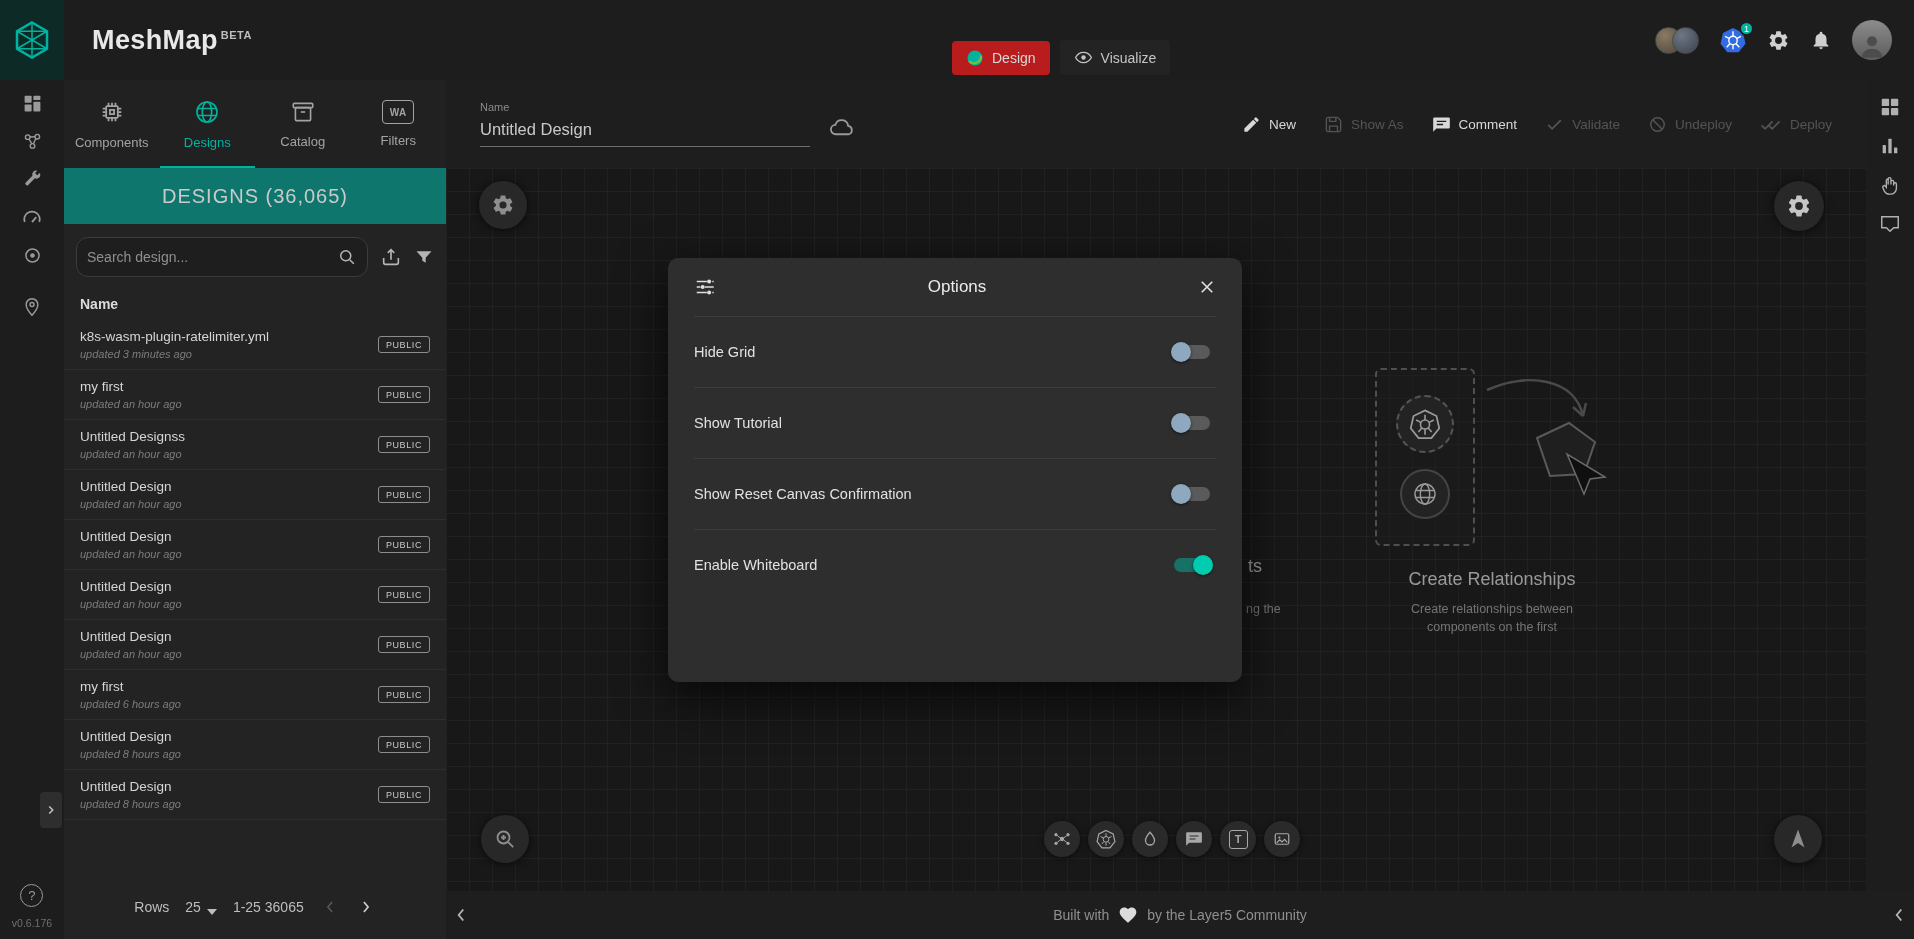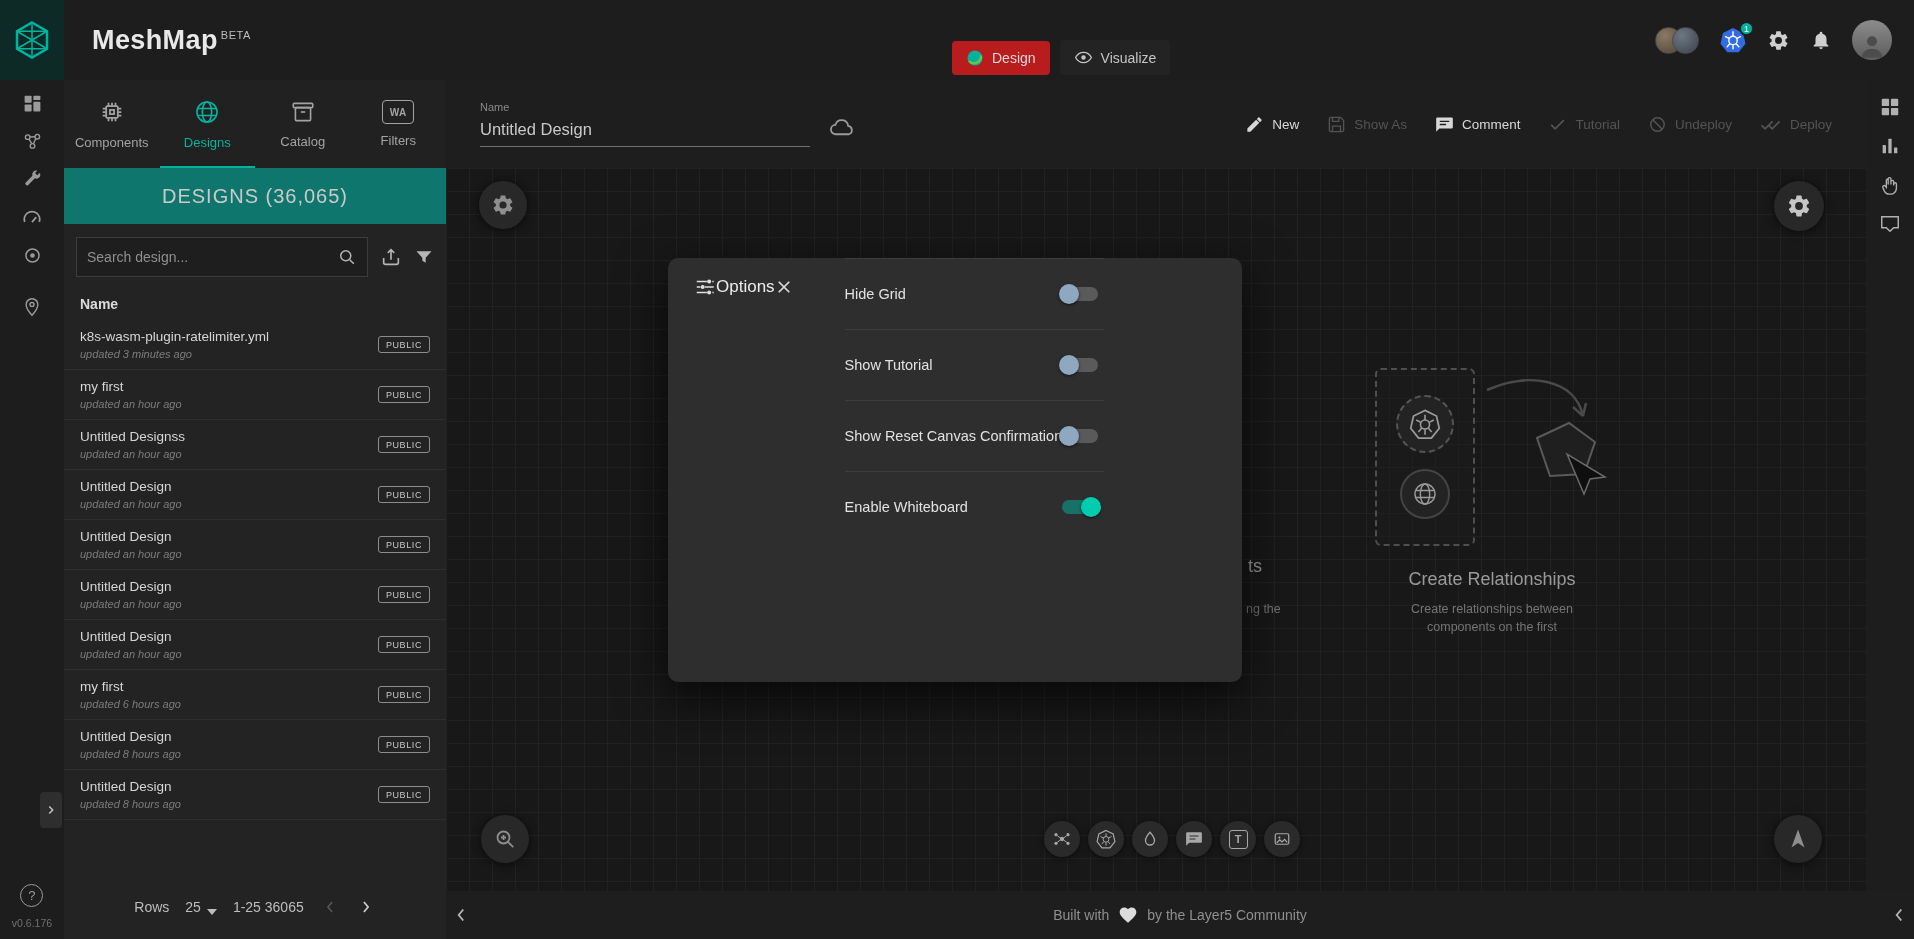--- a/index.html
+++ b/index.html
@@ -6,21 +6,21 @@
   html,body{background:#111;}
   body{font-family:"Liberation Sans","DejaVu Sans",sans-serif;}
   .app{position:relative;width:1914px;height:939px;background:#1b1b1b;overflow:hidden;color:#ccc}
   svg{display:block}
   [data-interactable="true"]{cursor:pointer}
 
   
   .topbar{position:absolute;top:0;left:0;width:100%;height:80px;background:#1d1d1d;display:flex;align-items:center;z-index:30}
   .logo-box{width:64px;height:80px;background:#0d2a27;display:flex;align-items:center;justify-content:center;flex:0 0 64px}
   .app-title{font-size:27px;font-weight:bold;color:#e8e8e8;margin-left:28px;letter-spacing:.4px}
-  .beta{font-size:11px;color:#bdbdbd;font-weight:normal;vertical-align:super;margin-left:3px;letter-spacing:.5px}
+  .beta{font-size:11px;color:#bdbdbd;font-weight:bold;vertical-align:super;margin-left:3px;letter-spacing:.5px}
   .mode-switch{position:absolute;left:952px;top:40px;display:flex;gap:10px;align-items:center}
   .mode-btn{display:flex;align-items:center;gap:8px;padding:8px 14px;border-radius:4px;font-size:14px;color:#d9d9d9}
   .mode-btn.design{background:#b91c1c}
   .mode-btn.visualize{background:#232323;color:#c4c4c4}
   .top-right{position:absolute;right:22px;top:0;height:80px;display:flex;align-items:center;gap:20px}
   .avatar-sm{width:27px;height:27px;border-radius:50%;border:1px solid #4a4a4a}
   .avatar-sm.a1{background:radial-gradient(circle at 35% 30%,#8a7a63,#4e443a)}
   .avatar-sm.a2{background:radial-gradient(circle at 35% 30%,#6d7785,#3c424c);margin-left:-10px}
   .ctx-wrap{position:relative;width:28px;height:28px}
   .ctx-badge{position:absolute;top:-5px;right:-7px;min-width:15px;height:15px;border-radius:8px;background:#00B39F;color:#fff;font-size:9px;display:flex;align-items:center;justify-content:center;border:2px solid #1d1d1d;padding:0 2px}
@@ -38,21 +38,21 @@
 
   
   .panel{position:absolute;top:80px;left:64px;width:382px;bottom:0;background:#232323;display:flex;flex-direction:column;z-index:10}
   .tabs{display:flex;height:88px;background:#212121;flex:0 0 88px}
   .tab{flex:1;display:flex;flex-direction:column;align-items:center;justify-content:center;gap:9px;color:#a3a3a3;font-size:13px;position:relative}
   .tab.active{color:#00B39F}
   .tab.active::after{content:"";position:absolute;bottom:0;left:0;right:0;height:2px;background:#00B39F}
   .wa-ic{width:32px;height:24px;border:1.5px solid currentColor;border-radius:4px;display:flex;align-items:center;justify-content:center;font-size:10px;font-weight:bold;letter-spacing:.5px}
   .panel-head{height:56px;flex:0 0 56px;background:#0f766e;display:flex;align-items:center;justify-content:center;font-size:20px;color:#cacaca;letter-spacing:1px}
   .search-row{display:flex;align-items:center;padding:13px 12px 13px 12px;gap:12px;flex:0 0 66px}
-  .search-box{flex:1;display:flex;align-items:center;background:#1e1e1e;border:1px solid #3c3c3c;border-radius:0;height:40px;padding:0 10px;gap:8px}
+  .search-box{flex:1;display:flex;align-items:center;background:#1e1e1e;border:1px solid #3c3c3c;border-radius:12px;height:40px;padding:0 10px;gap:8px}
   .search-box input{flex:1;background:none;border:none;outline:none;color:#cccccc;font-size:14px;font-family:inherit}
   .search-box input::placeholder{color:#8f8f8f}
   .tool-ic{color:#b5b5b5}
   .col-head{padding:6px 16px 8px;font-size:14px;font-weight:bold;color:#dcdcdc;flex:0 0 30px}
   .design-list{overflow:hidden}
   .design-row{display:flex;align-items:center;padding:0 16px;border-bottom:1px solid #2e2e2e;height:50px}
   .design-info{flex:1;min-width:0;padding-right:8px}
   .design-name{font-size:13.5px;color:#d6d6d6;white-space:nowrap;overflow:hidden;text-overflow:ellipsis}
   .design-updated{font-size:11px;color:#7c7c7c;font-style:italic;margin-top:4px}
   .badge{border:1px solid #8d8d8d;border-radius:3px;color:#c7c7c7;font-size:9px;padding:2.5px 7px;letter-spacing:.6px;flex:0 0 auto}
@@ -98,21 +98,21 @@
   .dock-btn{color:#b0b0b0}
 
   
   .footer{position:absolute;left:446px;right:0;bottom:0;height:48px;background:#1e1e1e;display:flex;align-items:center;justify-content:center;gap:9px;color:#8f8f8f;font-size:14px;z-index:20}
   .footer-chev{position:absolute;color:#b5b5b5}
   .footer-chev.left{left:4px}
   .footer-chev.right{right:4px}
   .heart{color:#dcdcdc}
 
   
-  .modal{position:absolute;left:668px;top:258px;width:574px;height:424px;background:#2e2e2e;border-radius:10px;box-shadow:0 14px 50px rgba(0,0,0,.75);z-index:50;display:flex;flex-direction:row}
+  .modal{position:absolute;left:668px;top:258px;width:574px;height:424px;background:#2e2e2e;border-radius:10px;box-shadow:0 14px 50px rgba(0,0,0,.75);z-index:50;display:flex;flex-direction:column}
   .modal-head{height:58px;flex:0 0 58px;display:flex;align-items:center;padding:0 26px}
   .modal-title{flex:1;text-align:center;font-size:17px;color:#ebebeb}
   .modal-close{color:#e0e0e0}
   .tune-ic{color:#e0e0e0}
   .opt-row{display:flex;align-items:center;justify-content:space-between;height:71px;margin:0 26px;border-top:1px solid #3d3d3d}
   .opt-label{font-size:14.5px;color:#e2e2e2}
   .switch{position:relative;width:36px;height:14px;border-radius:7px;background:#5a5a5a;margin-right:6px}
   .switch .knob{position:absolute;top:-3px;left:-3px;width:20px;height:20px;border-radius:50%;background:#8EA9BF;box-shadow:0 1px 3px rgba(0,0,0,.6)}
   .switch.on{background:rgba(0,179,159,.5)}
   .switch.on .knob{left:auto;right:-3px;background:#00CDB0}
@@ -436,21 +436,21 @@
               </svg>
             </span>
           <span data-interactable="false">Comment</span>
         </button>
         <button class="action disabled" data-interactable="true">
           <span data-interactable="false">
               <svg width="19" height="19" viewBox="0 0 24 24">
                 <path d="M4 12.5l5 5L20 6.5" fill="none" stroke="currentColor" stroke-width="2.2"></path>
               </svg>
             </span>
-          <span data-interactable="false">Tutorial</span>
+          <span data-interactable="false">Validate</span>
         </button>
         <button class="action disabled" data-interactable="true">
           <span data-interactable="false">
               <svg width="19" height="19" viewBox="0 0 24 24" fill="none" stroke="currentColor" stroke-width="1.8">
                 <circle cx="12" cy="12" r="8.5"></circle>
                 <path d="M6 6l12 12"></path>
               </svg>
             </span>
           <span data-interactable="false">Undeploy</span>
         </button>

